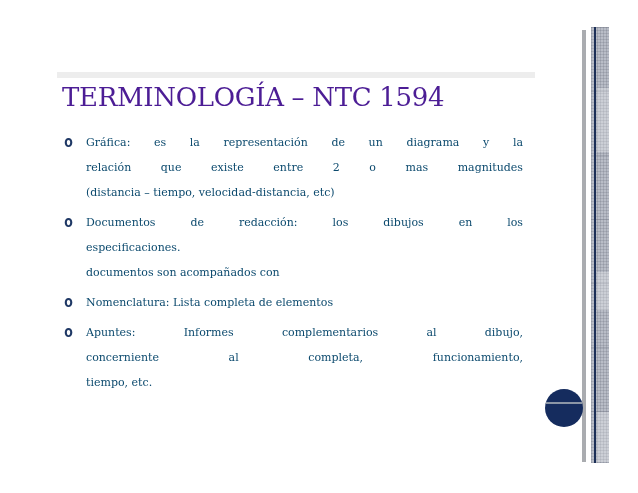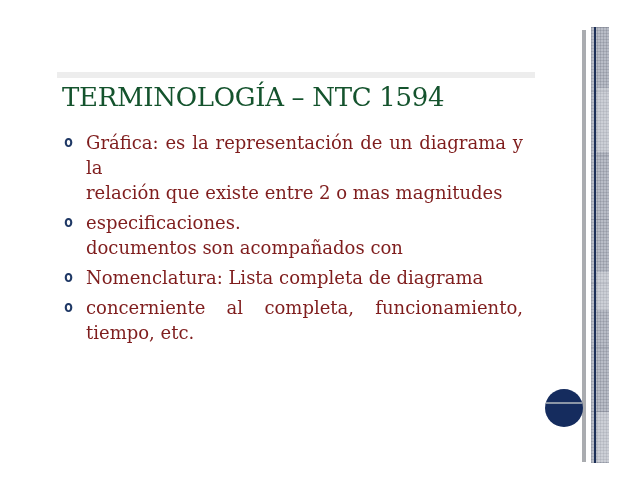--- a/index.html
+++ b/index.html
@@ -29,21 +29,21 @@
   }
 
   .slide-title {
     position: absolute;
     left: 62px;
     top: 82px;
     width: 480px;
     font-size: 26px;
     line-height: 30px;
     letter-spacing: -0.3px;
-    color: #14532d;
+    color: #4c1d95;
     white-space: nowrap;
   }
 
   .bullet-list {
     position: absolute;
     left: 64px;
     top: 130px;
     width: 459px;
   }
   .bullet {
@@ -55,25 +55,25 @@
   .bullet-marker {
     position: absolute;
     left: 0;
     top: 3px;
     font-family: "DejaVu Sans Mono", monospace;
     font-weight: bold;
     font-size: 15px;
     color: #1f3865;
   }
   .bullet-lines div {
-    font-size: 18px;
+    font-size: 11px;
     line-height: 25px;
     text-align: justify;
     text-align-last: justify;
-    color: #7f1d1d;
+    color: #0c4a6e;
   }
   .bullet-lines div:last-child {
     text-align-last: left;
   }
 
   
   .side-stripe-thin {
     position: absolute;
     left: 582px;
     top: 30px;
@@ -138,41 +138,44 @@
   <div class="title-ghost"></div>
 
   <h1 class="slide-title" style="margin:0; font-weight:normal;">TERMINOLOGÍA – NTC 1594</h1>
 
   <div class="bullet-list">
     <div class="bullet">
       <span class="bullet-marker">o</span>
       <div class="bullet-lines">
           <div>Gráfica: es la representación de un diagrama y la</div>
           <div>relación que existe entre 2 o mas magnitudes</div>
+          <div>(distancia – tiempo, velocidad-distancia, etc)</div>
         </div>
     </div>
 
     <div class="bullet">
       <span class="bullet-marker">o</span>
       <div class="bullet-lines">
+          <div>Documentos de redacción: los dibujos en los</div>
           <div>especificaciones.</div>
           <div>documentos son acompañados con</div>
         </div>
     </div>
 
     <div class="bullet">
       <span class="bullet-marker">o</span>
       <div class="bullet-lines">
-          <div>Nomenclatura: Lista completa de diagrama</div>
+          <div>Nomenclatura: Lista completa de elementos</div>
         </div>
     </div>
 
     <div class="bullet">
       <span class="bullet-marker">o</span>
       <div class="bullet-lines">
+          <div>Apuntes: Informes complementarios al dibujo,</div>
           <div>concerniente al completa, funcionamiento,</div>
           <div>tiempo, etc.</div>
         </div>
     </div>
   </div>
 
   <div class="side-stripe-thin"></div>
 
   <div class="side-band">
     <div class="band-light p1"></div>

